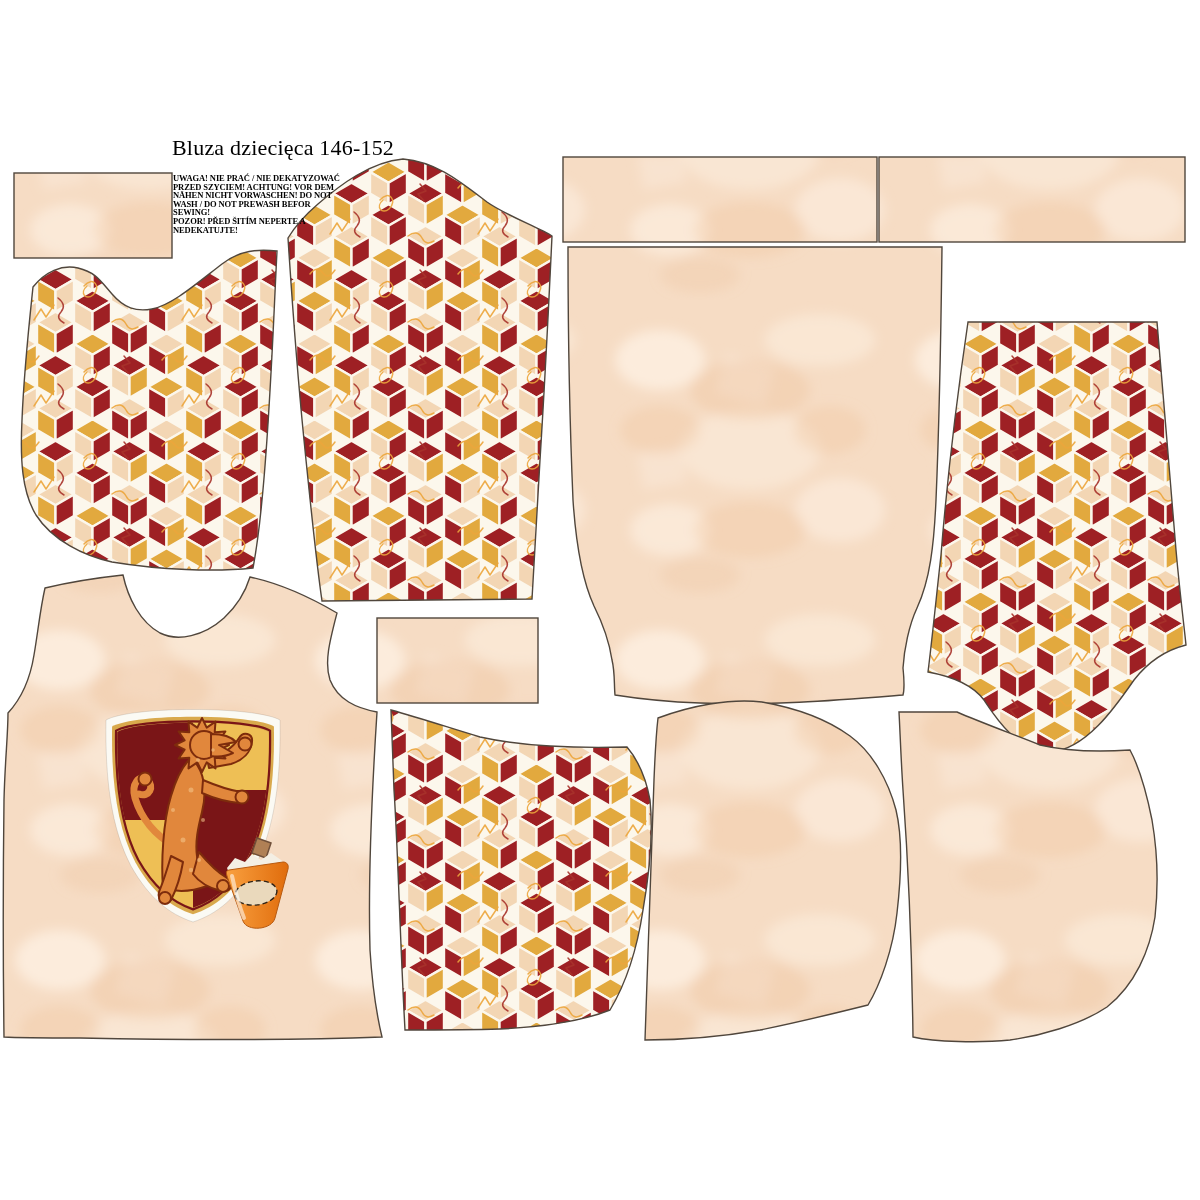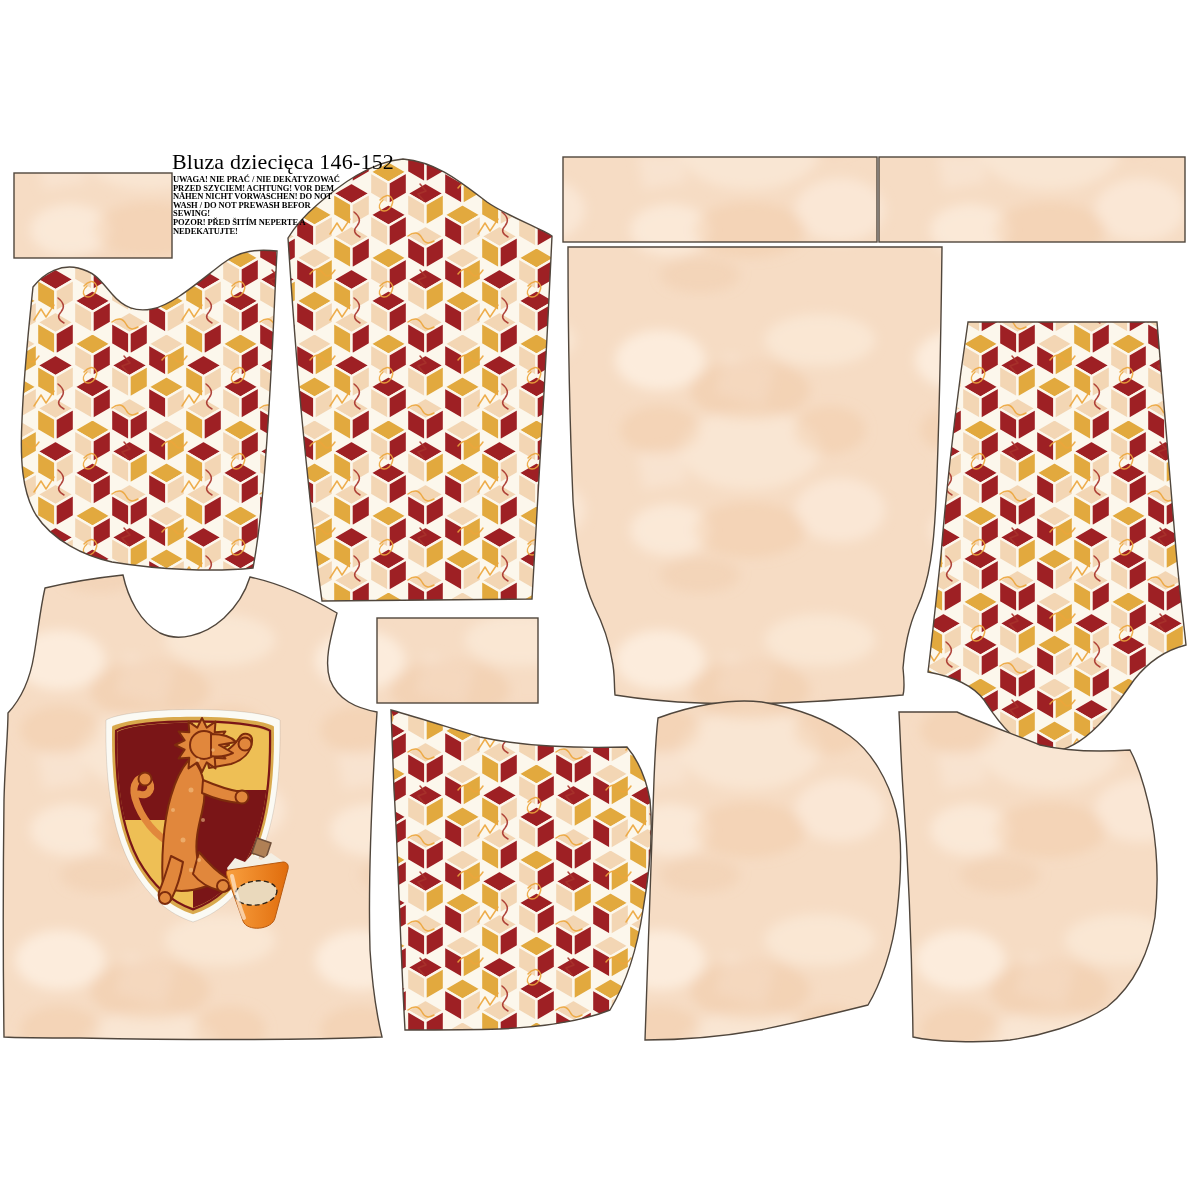--- a/index.html
+++ b/index.html
@@ -26,23 +26,23 @@
   .q-maroon{fill:var(--c-quartermaroon);}
   .q-gold{fill:var(--c-quartergold);}
   .lion{fill:var(--c-lion);stroke:var(--c-lionoutline);stroke-width:2;stroke-linejoin:round;}
   .lion-stroke{fill:none;stroke:var(--c-lion);stroke-width:7;stroke-linecap:round;}
   .speck{fill:var(--c-lionspeck);opacity:.55;}
   .cork{fill:var(--c-cork);stroke:var(--c-corkedge);stroke-width:1.5;}
   .cup-rim{fill:var(--c-cuprim);}
   .cup-body{fill:url(#cupGrad);stroke:var(--c-cupedge);stroke-width:1;}
   .cup-label{fill:var(--c-cream);stroke:#2f2316;stroke-width:1.4;stroke-dasharray:5,3;}
   .cup-shine{fill:none;stroke:rgba(255,255,255,.55);stroke-width:4;stroke-linecap:round;}
-  .title-block{position:absolute;left:172px;top:150px;width:230px;color:#000;}
+  .title-block{position:absolute;left:172px;top:136px;width:230px;color:#000;}
   .title-block h1{margin:0;font-size:22px;font-weight:400;line-height:24px;letter-spacing:.2px;}
-  .warning{margin:1px 0 0 1px;width:176px;font-size:8.5px;font-weight:700;line-height:8.6px;
+  .warning{margin:14px 0 0 1px;width:176px;font-size:8.5px;font-weight:700;line-height:8.6px;
            letter-spacing:-.1px;white-space:pre-line;}
 </style>
 </head>
 <body>
 
 <div class="canvas">
 
   <svg class="layout-svg" width="1200" height="1200" viewBox="0 0 1200 1200">
     <defs>
       <filter id="soft" x="-20%" y="-20%" width="140%" height="140%">

